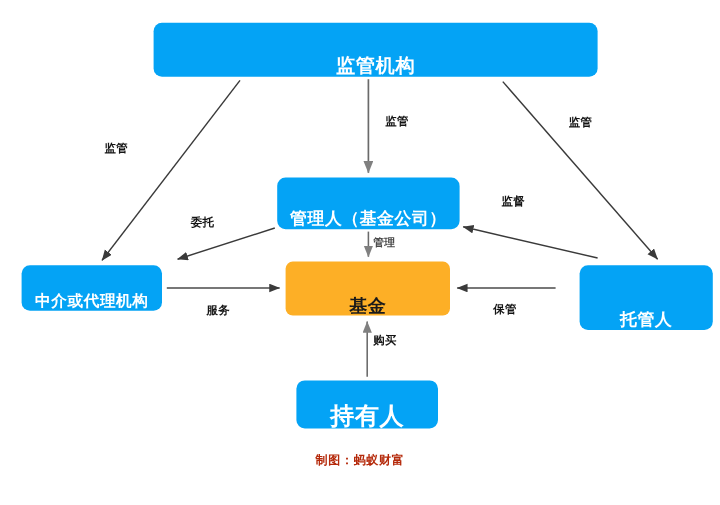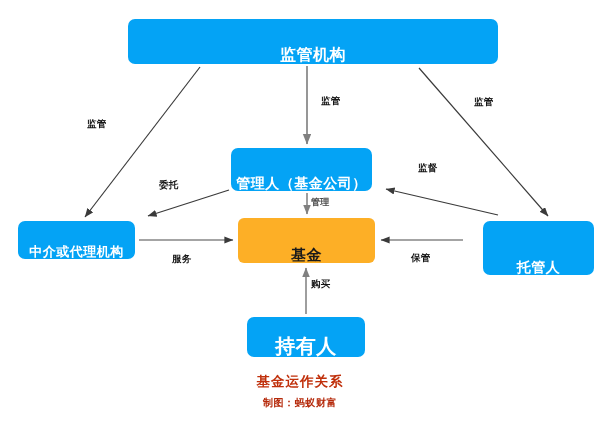--- a/index.html
+++ b/index.html
@@ -36,21 +36,21 @@
   .node-orange {
     background: #FDAF26;
     color: #1a1a1a;
   }
   
   #node-regulator {
     left: 128px; top: 19px; width: 370px; height: 45px;
     font-size: 16px;
   }
   #node-manager {
-    left: 231px; top: 148px; width: 141px; height: 43px;
+    left: 231px; top: 148px; width: 152px; height: 43px;
     font-size: 14px;
   }
   #node-fund {
     left: 238px; top: 218px; width: 137px; height: 45px;
     font-size: 15px;
     border-radius: 6px;
   }
   #node-intermediary {
     left: 18px; top: 221px; width: 117px; height: 38px;
     font-size: 13px;
@@ -180,17 +180,16 @@
 
   <div id="node-custodian" class="node node-blue">
     <span>托管人</span>
   </div>
 
   <div id="node-holder" class="node node-blue">
     <span>持有人</span>
   </div>
 
   <div class="caption-wrap">
-    <div class="caption-title">基金运作关系</div>
     <div class="caption-credit">制图：蚂蚁财富</div>
   </div>
 
 </div>
 
 </body></html>

